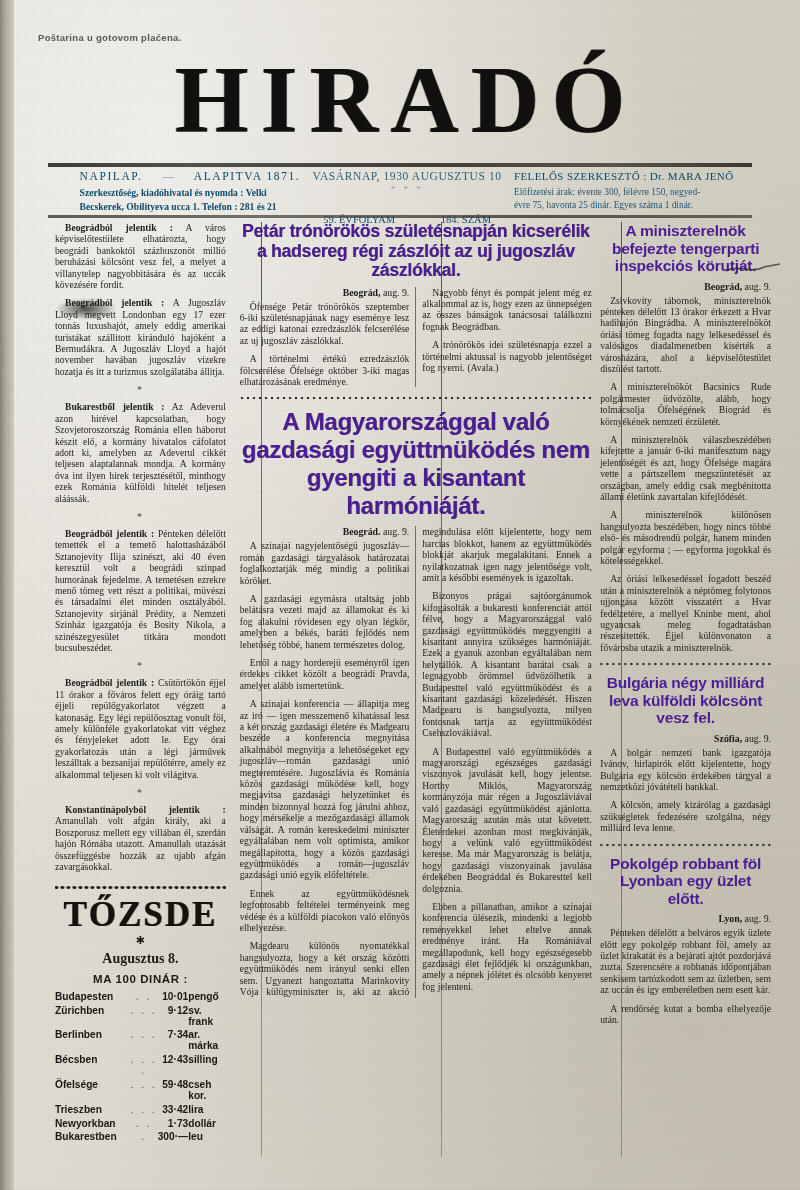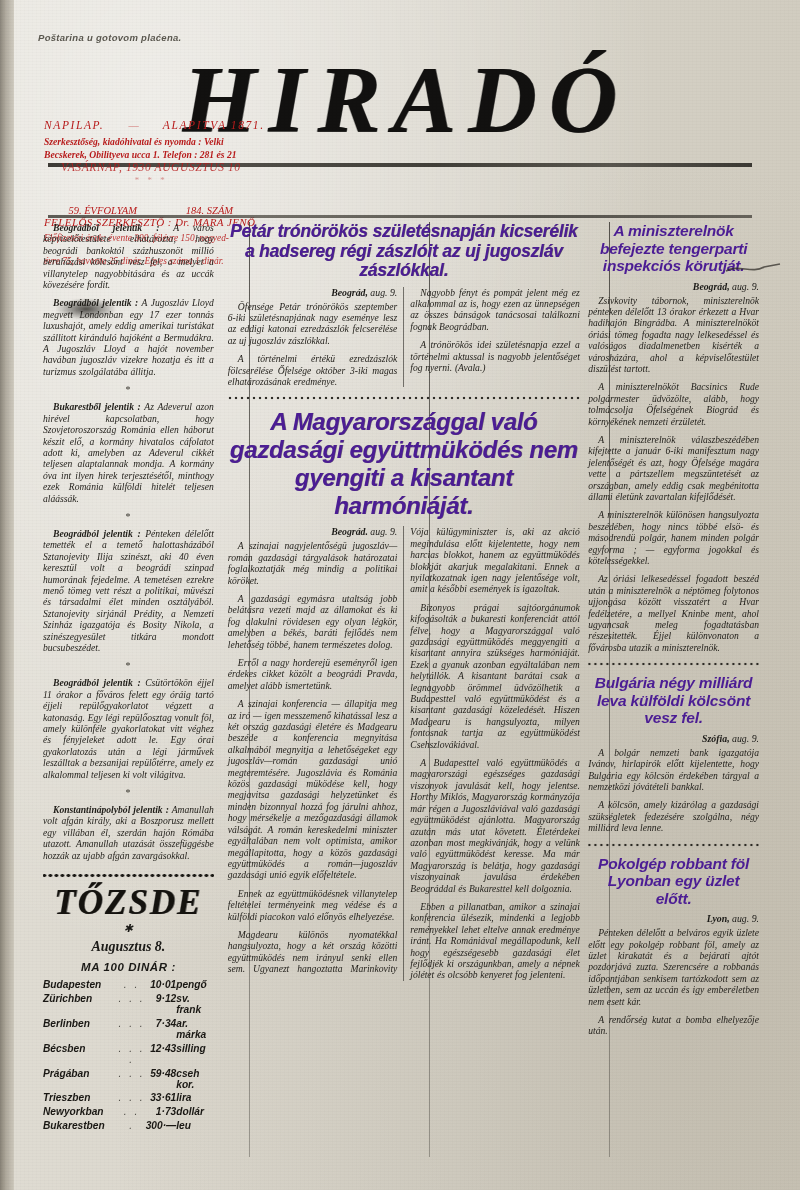--- a/index.html
+++ b/index.html
@@ -23,21 +23,21 @@
     position:absolute;inset:0;pointer-events:none;opacity:.30;
     background-image:
       repeating-linear-gradient(0deg, rgba(0,0,0,.045) 0 1px, rgba(0,0,0,0) 1px 3px),
       repeating-linear-gradient(90deg, rgba(0,0,0,.035) 0 1px, rgba(0,0,0,0) 1px 4px);
   }
   .leftedge{
     position:absolute;left:0;top:0;width:14px;height:1190px;
     background:linear-gradient(90deg,#6a6457 0%, #9c9587 40%, #c8c3b6 100%);
     opacity:.75;
   }
-  .page{position:absolute;inset:0;font-style:italic;}
+  .page{position:absolute;inset:0;}
 
   
   .postnote{
     position:absolute;left:38px;top:32px;
     font-family:"Liberation Sans", sans-serif;
     font-size:9.5px;letter-spacing:.3px;color:#3b382f;font-weight:600;
     opacity:.82;
   }
   .masthead{
     position:absolute;left:0;right:0;top:52px;
@@ -58,40 +58,39 @@
     background:linear-gradient(90deg,#2a2823,#43403a 20%,#2f2d27 55%,#4a4740 80%,#2a2823);
     opacity:.9;
   }
   .rule-thin{
     position:absolute;left:48px;right:48px;top:215px;height:3px;
     background:linear-gradient(90deg,#3a3831,#55524a 30%,#35332d 70%,#4b4841);
     opacity:.8;
   }
   .headinfo{
     position:absolute;left:44px;right:44px;top:170px;height:46px;
-    display:flex;justify-content:center;
+    display:flex;justify-content:flex-end;
     font-family:"Liberation Serif", serif;
-    color:#b91c1c;
-    flex-direction:column;
+    color:#0c4a6e;
   }
   .hi-col{width:31%;}
   .hi-col.mid{width:30%;text-align:center;}
   .hi-col.right{width:34%;text-align:left;}
   .hi-line1{font-size:11.5px;letter-spacing:1.6px;display:flex;justify-content:space-between;}
   .hi-line1 .dash{letter-spacing:0;opacity:.5;}
   .hi-sub{font-size:9.6px;font-weight:700;margin-top:5px;line-height:11.5px;}
   .hi-mid-top{font-size:11.5px;letter-spacing:.6px;opacity:.85;}
   .hi-mid-dots{font-size:9px;opacity:.45;letter-spacing:3px;margin-top:2px;}
   .hi-mid-bot{font-size:10.5px;margin-top:20px;display:flex;justify-content:space-around;}
   .hi-right-top{font-size:11px;letter-spacing:.4px;}
   .hi-right-sub{font-size:9.4px;margin-top:5px;line-height:11.5px;opacity:.9;}
 
   
   .cols{
-    position:absolute;left:36px;top:222px;width:730px;height:950px;
+    position:absolute;left:48px;top:222px;width:730px;height:950px;
     display:flex;
   }
   .col{position:relative;padding:0 7px;}
   .c1{width:185px;}
   .c2{width:180px;}
   .c3{width:180px;}
   .c4{width:185px;}
   .vdiv{
     position:absolute;top:0;width:1px;height:935px;
     background:linear-gradient(180deg,rgba(40,38,33,.75),rgba(40,38,33,.35));
@@ -224,21 +223,21 @@
       <div class="hi-mid-top">VASÁRNAP, 1930 AUGUSZTUS 10</div>
       <div class="hi-mid-dots">* * *</div>
       <div class="hi-mid-bot">
         <span>59. ÉVFOLYAM</span>
         <span>184. SZÁM</span>
       </div>
     </div>
     <div class="hi-col right">
       <div class="hi-right-top">FELELŐS SZERKESZTŐ : Dr. MARA JENŐ</div>
       <div class="hi-right-sub">Előfizetési árak: évente 300, félévre 150, negyed-</div>
-      <div class="hi-right-sub" style="margin-top:12px">évre 75, havonta 25 dinár. Egyes száma 1 dinár.</div>
+      <div class="hi-right-sub" style="margin-top:1px">évre 75, havonta 25 dinár. Egyes száma 1 dinár.</div>
     </div>
   </div>
   <div class="rule-thin"></div>
 
   <div class="cols">
 
     <div class="vdiv d1"></div>
     <div class="vdiv d2"></div>
     <div class="vdiv d3"></div>
 
@@ -281,29 +280,29 @@
             <td class="val">7·34</td>
             <td class="cur">ar. márka</td>
           </tr>
           <tr>
             <td class="city">Bécsben</td>
             <td class="dots">. . . .</td>
             <td class="val">12·43</td>
             <td class="cur">silling</td>
           </tr>
           <tr>
-            <td class="city">Prágában</td>
+            <td class="city">Öfelsége</td>
             <td class="dots">. . .</td>
             <td class="val">59·48</td>
             <td class="cur">cseh kor.</td>
           </tr>
           <tr>
             <td class="city">Trieszben</td>
             <td class="dots">. . .</td>
-            <td class="val">33·61</td>
+            <td class="val">33·42</td>
             <td class="cur">lira</td>
           </tr>
           <tr>
             <td class="city">Newyorkban</td>
             <td class="dots">. .</td>
             <td class="val">1·73</td>
             <td class="cur">dollár</td>
           </tr>
           <tr>
             <td class="city">Bukarestben</td>
@@ -328,21 +327,21 @@
         </div>
         <div class="dotrule"></div>
 
         <h2 class="hl hl-hungary">A Magyarországgal való gazdasági együttmüködés nem gyengiti a kisantant harmóniáját.</h2>
         <div class="twocol-body">
           <p class="dateline"><b>Beográd.</b> <span>aug. 9.</span></p>
           <p class="body">A szinajai nagyjelentőségü jugoszláv—román gazdasági tárgyalások határozatai foglalkoztatják még mindig a politikai köröket.</p>
           <p class="body">A gazdasági egymásra utaltság jobb belátásra vezeti majd az államokat és ki fog alakulni rövidesen egy olyan légkör, amelyben a békés, baráti fejlődés nem lehetőség többé, hanem természetes dolog.</p>
           <p class="body">Erről a nagy horderejü eseményről igen érdekes cikket közölt a beográdi Pravda, amelyet alább ismertetünk.</p>
           <p class="body">A szinajai konferencia — állapitja meg az iró — igen messzemenő kihatással lesz a két ország gazdasági életére és Madgearu beszéde a konferencia megnyitása alkalmából megnyitja a lehetőségeket egy jugoszláv—román gazdasági unió megteremtésére. Jugoszlávia és Románia közös gazdasági müködése kell, hogy megjavitsa gazdasági helyzetünket és minden bizonnyal hozzá fog járulni ahhoz, hogy mérsékelje a mezőgazdasági államok válságát. A román kereskedelmi miniszter egyáltalában nem volt optimista, amikor megállapitotta, hogy a közös gazdasági együttmüködés a román—jugoszláv gazdasági unió egyik előfeltétele.</p>
-          <p class="body">Ennek az együttmüködésnek villanytelep feltételei terményeink meg védése és a külföldi piacokon való előnyös elhelyezése.</p>
+          <p class="body">Ennek az együttmüködésnek legfontosabb feltételei terményeink meg védése és a külföldi piacokon való előnyös elhelyezése.</p>
           <p class="body">Magdearu különös nyomatékkal hangsulyozta, hogy a két ország közötti együttmüködés nem irányul senki ellen sem. Ugyanezt hangoztatta Marinkovity Vója külügyminiszter is, aki az akció megindulása előtt kijelentette, hogy nem harcias blokkot, hanem az együttmüködés blokkját akarjuk megalakitani. Ennek a nyilatkozatnak igen nagy jelentősége volt, amit a későbbi események is igazoltak.</p>
           <p class="body">Bizonyos prágai sajtóorgánumok kifogásolták a bukaresti konferenciát attól félve, hogy a Magyarországgal való gazdasági együttmüködés meggyengiti a kisantant annyira szükséges harmóniáját. Ezek a gyanuk azonban egyáltalában nem helytállók. A kisantant barátai csak a legnagyobb örömmel üdvözölhetik a Budapesttel való együttmüködést és a kisantant gazdasági közeledését. Hiszen Madgearu is hangsulyozta, milyen fontosnak tartja az együttmüködést Csehszlovákiával.</p>
           <p class="body">A Budapesttel való együttmüködés a magyarországi egészséges gazdasági viszonyok javulását kell, hogy jelentse. Horthy Miklós, Magyarország kormányzója már régen a Jugoszláviával való gazdasági együttmüködést ajánlotta. Magyarország azután más utat követett. Életérdekei azonban most megkivánják, hogy a velünk való együttmüködést keresse. Ma már Magyarország is belátja, hogy gazdasági viszonyainak javulása érdekében Beográddal és Bukaresttel kell dolgoznia.</p>
           <p class="body">Ebben a pillanatban, amikor a szinajai konferencia ülésezik, mindenki a legjobb reményekkel lehet eltelve annak eredménye iránt. Ha Romániával megállapodunk, kell hogy egészségesebb gazdasági élet fejlődjék ki országunkban, amely a népnek jólétet és olcsóbb kenyeret fog jelenteni.</p>
         </div>
       </div>
     </div>
 
     <div class="col c3"></div>
 

